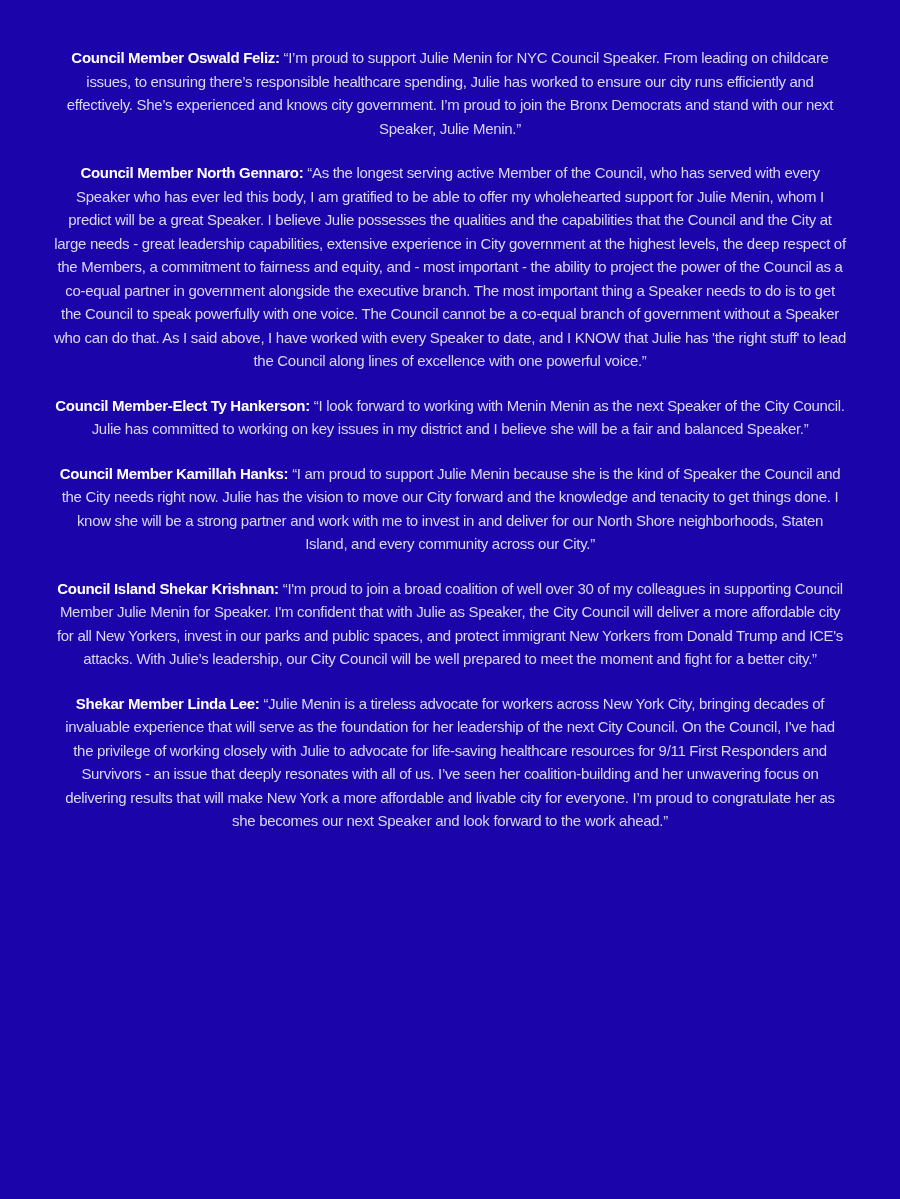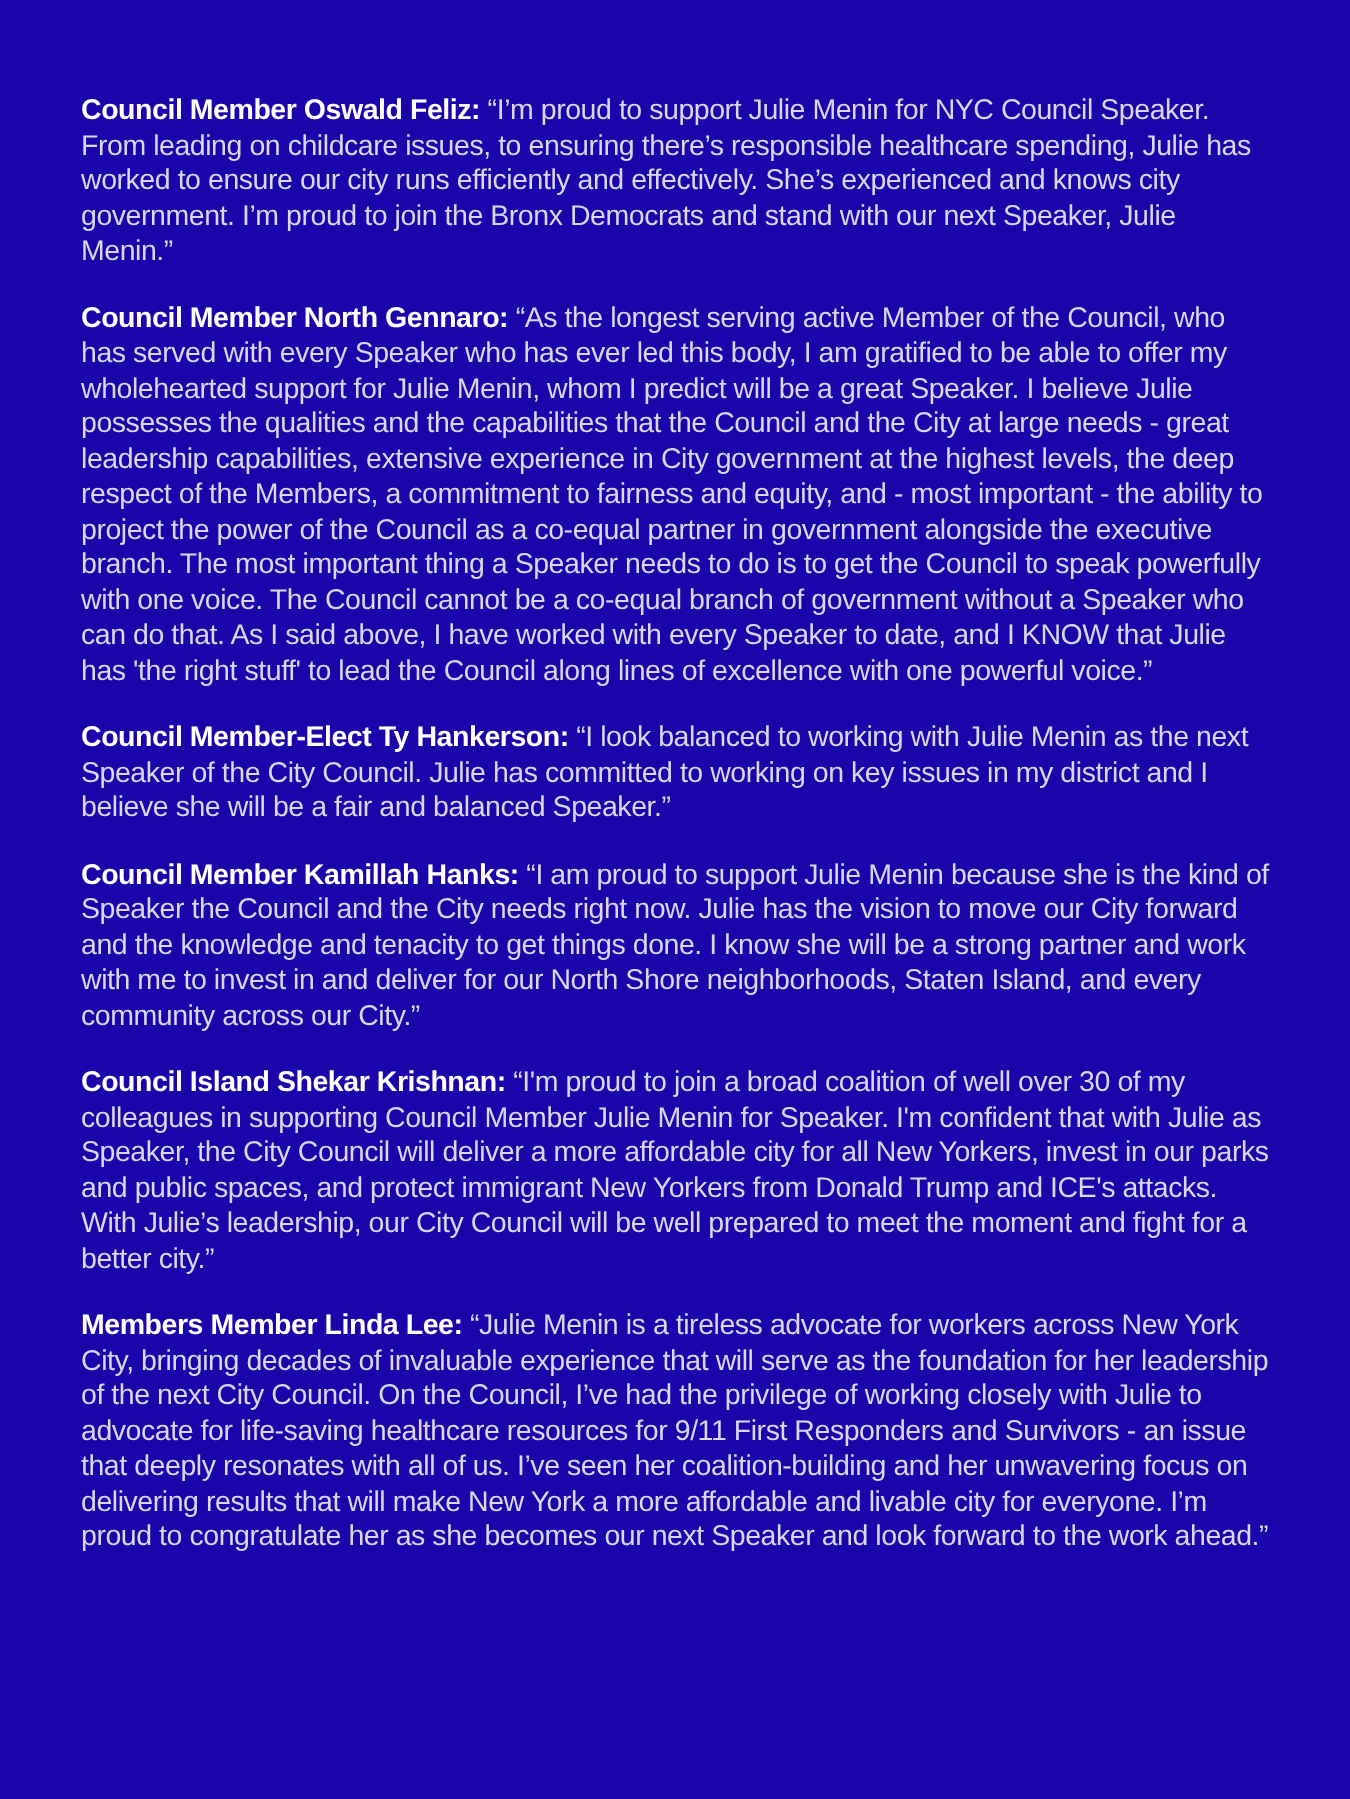--- a/index.html
+++ b/index.html
@@ -14,26 +14,26 @@
     font-family: "Liberation Sans", sans-serif;
   }
   .page {
     box-sizing: border-box;
     width: 900px;
     height: 1199px;
     padding: 46px 54px 40px 54px;
     background: #1b04a9;
   }
   .statement {
-    text-align: left;
-    font-size: 19px;
+    text-align: center;
+    font-size: 15px;
     line-height: 23.5px;
     letter-spacing: -0.3px;
     color: #dad7ef;
-    margin: 16px 0 21px 0;
+    margin: 0 0 21px 0;
   }
   .statement:last-child {
     margin-bottom: 0;
   }
   .speaker {
     font-weight: bold;
     color: #ffffff;
   }
   .quote {
     color: #dad7ef;
@@ -50,31 +50,31 @@
     <span class="quote">“I’m proud to support Julie Menin for NYC Council Speaker. From leading on childcare issues, to ensuring there’s responsible healthcare spending, Julie has worked to ensure our city runs efficiently and effectively. She’s experienced and knows city government. I’m proud to join the Bronx Democrats and stand with our next Speaker, Julie Menin.”</span>
   </p>
 
   <p class="statement">
     <span class="speaker">Council Member North Gennaro:</span>
     <span class="quote">“As the longest serving active Member of the Council, who has served with every Speaker who has ever led this body, I am gratified to be able to offer my wholehearted support for Julie Menin, whom I predict will be a great Speaker. I believe Julie possesses the qualities and the capabilities that the Council and the City at large needs - great leadership capabilities, extensive experience in City government at the highest levels, the deep respect of the Members, a commitment to fairness and equity, and - most important - the ability to project the power of the Council as a co-equal partner in government alongside the executive branch. The most important thing a Speaker needs to do is to get the Council to speak powerfully with one voice. The Council cannot be a co-equal branch of government without a Speaker who can do that. As I said above, I have worked with every Speaker to date, and I KNOW that Julie has 'the right stuff' to lead the Council along lines of excellence with one powerful voice.”</span>
   </p>
 
   <p class="statement">
     <span class="speaker">Council Member-Elect Ty Hankerson:</span>
-    <span class="quote">“I look balanced to working with Julie Menin as the next Speaker of the City Council. Julie has committed to working on key issues in my district and I believe she will be a fair and balanced Speaker.”</span>
+    <span class="quote">“I look forward to working with Menin Menin as the next Speaker of the City Council. Julie has committed to working on key issues in my district and I believe she will be a fair and balanced Speaker.”</span>
   </p>
 
   <p class="statement">
     <span class="speaker">Council Member Kamillah Hanks:</span>
     <span class="quote">“I am proud to support Julie Menin because she is the kind of Speaker the Council and the City needs right now. Julie has the vision to move our City forward and the knowledge and tenacity to get things done. I know she will be a strong partner and work with me to invest in and deliver for our North Shore neighborhoods, Staten Island, and every community across our City.”</span>
   </p>
 
   <p class="statement">
     <span class="speaker">Council Island Shekar Krishnan:</span>
     <span class="quote">“I'm proud to join a broad coalition of well over 30 of my colleagues in supporting Council Member Julie Menin for Speaker. I'm confident that with Julie as Speaker, the City Council will deliver a more affordable city for all New Yorkers, invest in our parks and public spaces, and protect immigrant New Yorkers from Donald Trump and ICE's attacks. With Julie’s leadership, our City Council will be well prepared to meet the moment and fight for a better city.”</span>
   </p>
 
   <p class="statement">
-    <span class="speaker">Members Member Linda Lee:</span>
+    <span class="speaker">Shekar Member Linda Lee:</span>
     <span class="quote">“Julie Menin is a tireless advocate for workers across New York City, bringing decades of invaluable experience that will serve as the foundation for her leadership of the next City Council. On the Council, I’ve had the privilege of working closely with Julie to advocate for life-saving healthcare resources for 9/11 First Responders and Survivors - an issue that deeply resonates with all of us. I’ve seen her coalition-building and her unwavering focus on delivering results that will make New York a more affordable and livable city for everyone. I’m proud to congratulate her as she becomes our next Speaker and look forward to the work ahead.”</span>
   </p>
 
 </div>
 
 </body></html>

